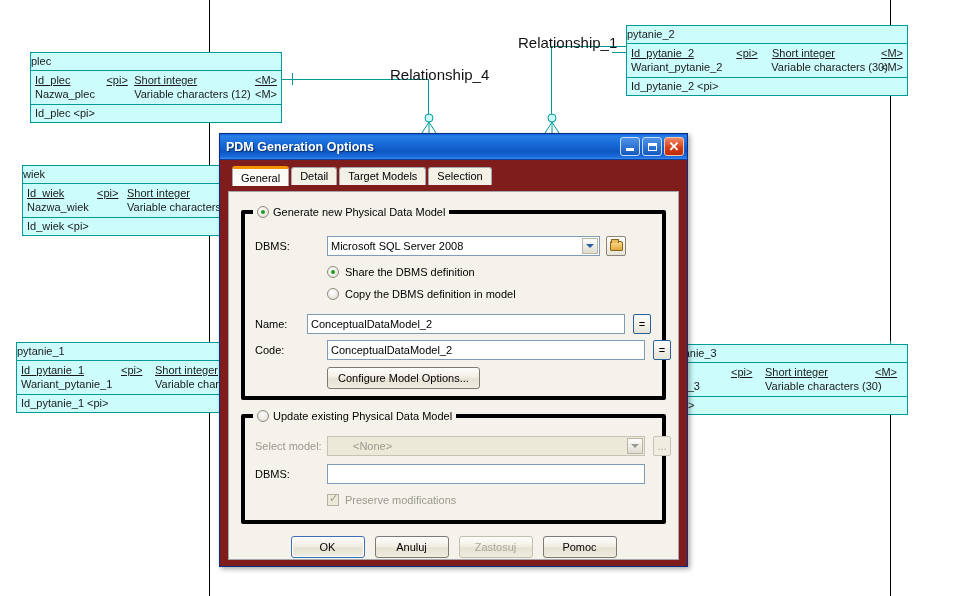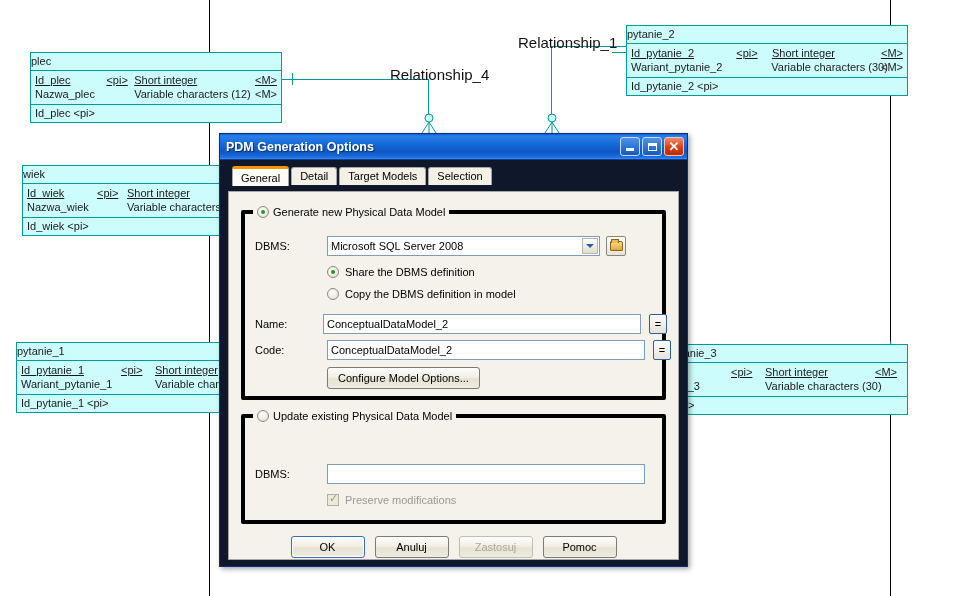--- a/index.html
+++ b/index.html
@@ -45,21 +45,21 @@
   .conn { position:absolute; background:#009a9a; }
   .conn.h { height:1px; }
   .conn.v { width:1px; }
   .rel-label { position:absolute; font-size:15px; color:#111; white-space:nowrap; }
   .crow { position:absolute; }
 
   
   #dialog {
     position:absolute; left:219px; top:133px; width:469px; height:434px;
     border:1px solid #0a2e88;
-    background:#0f172a;
+    background:#7f1d1d;
     box-shadow:2px 2px 5px rgba(0,0,0,.35);
   }
   .titlebar {
     height:26px;
     background:linear-gradient(to bottom,#0a5fd4 0%,#2a7fe8 8%,#166ad8 40%,#0e57c4 70%,#1b6bdd 92%,#3f8ce8 100%);
     border-bottom:1px solid #0a3f9e;
     display:flex; align-items:center; padding:0 3px 0 6px;
   }
   .title-text {
     color:#fff; font-weight:bold; font-size:12.5px;
@@ -359,21 +359,21 @@
           <span class="radio on"></span>
           <span class="lbl" style="margin-left:6px;">Share the DBMS definition</span>
         </div>
 
         <div class="row" style="left:82px; top:74px;">
           <span class="radio"></span>
           <span class="lbl" style="margin-left:6px;">Copy the DBMS definition in model</span>
         </div>
 
         <div class="row" style="left:10px; top:100px; width:422px;">
-          <span class="lbl" style="width:68px;">Name:</span>
+          <span class="lbl" style="width:52px;">Name:</span>
           <div class="field" style="width:318px;">
             <span>ConceptualDataModel_2</span>
           </div>
           <div class="sqbtn" style="margin-left:8px;">=</div>
         </div>
 
         <div class="row" style="left:10px; top:126px; width:422px;">
           <span class="lbl" style="width:72px;">Code:</span>
           <div class="field" style="width:318px;">
             <span>ConceptualDataModel_2</span>
@@ -383,20 +383,30 @@
 
         <div class="cfgbtn" style="left:82px; top:153px;">Configure Model Options...</div>
       </div>
 
       <div class="group" style="left:12px; top:222px; right:12px; height:110px;">
         <div class="group-title">
           <span class="radio"></span>
           <span class="lbl">Update existing Physical Data Model</span>
         </div>
 
+        <div class="row" style="left:10px; top:18px; width:422px;">
+          <span class="lbl dis" style="width:72px;">Select model:</span>
+          <div class="field combo dis" style="width:318px; position:relative;">
+            <span style="margin-left:22px;">&lt;None&gt;</span>
+            <span class="arrow">
+                <i></i>
+              </span>
+          </div>
+          <div class="sqbtn dis" style="margin-left:8px;">...</div>
+        </div>
 
         <div class="row" style="left:10px; top:46px; width:422px;">
           <span class="lbl" style="width:72px;">DBMS:</span>
           <div class="field" style="width:318px;">
             <span></span>
           </div>
         </div>
 
         <div class="row" style="left:82px; top:76px;">
           <span class="cbox on"></span>

